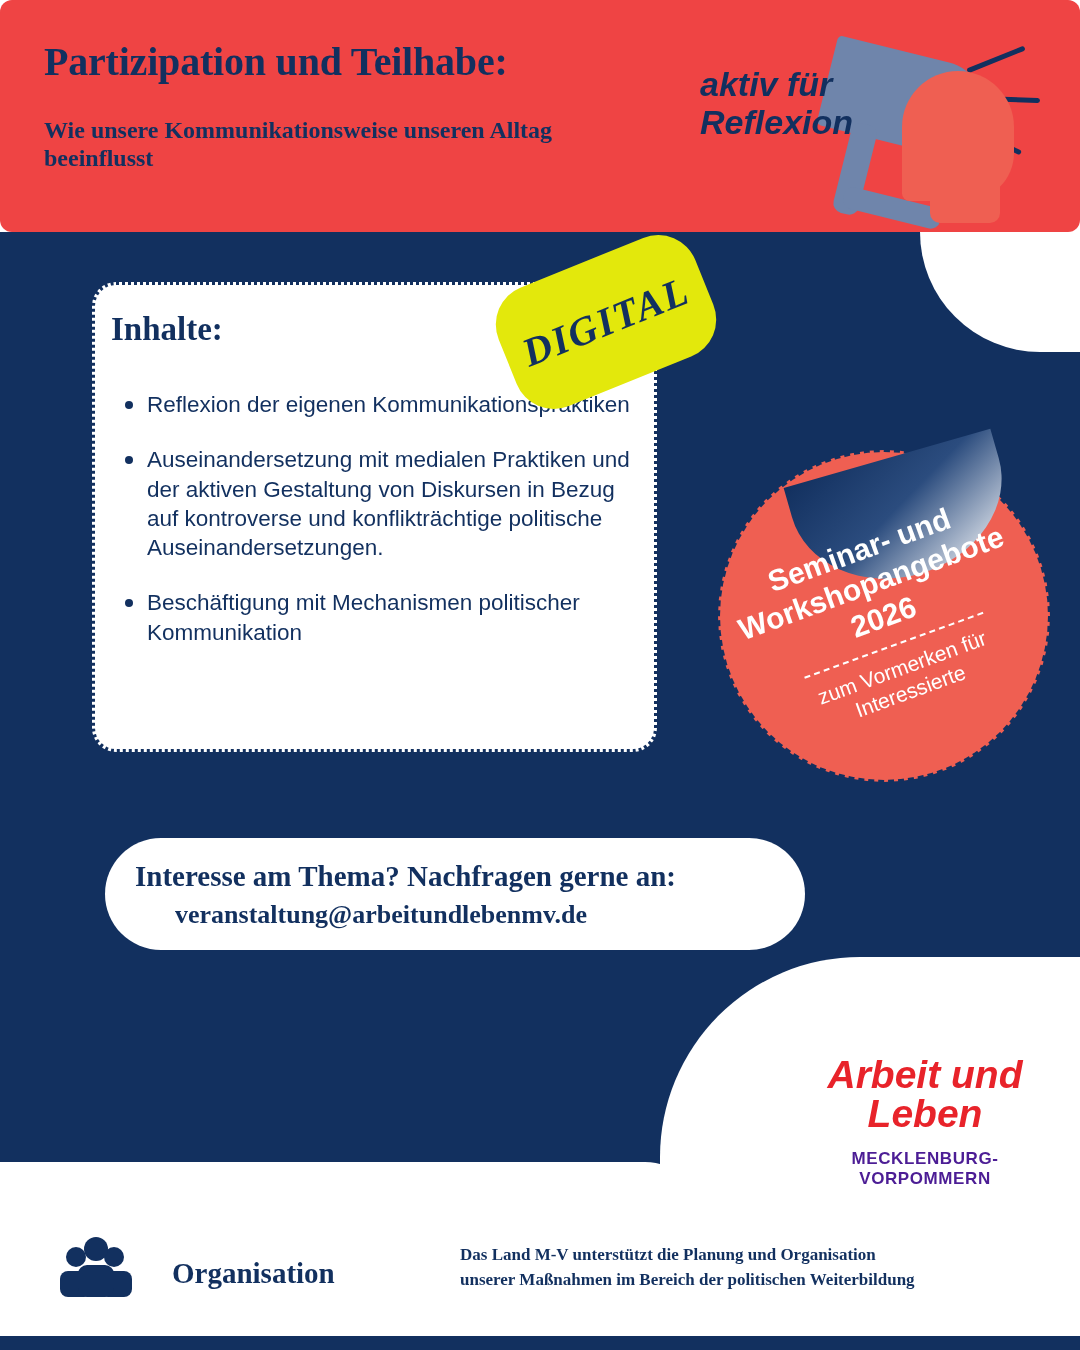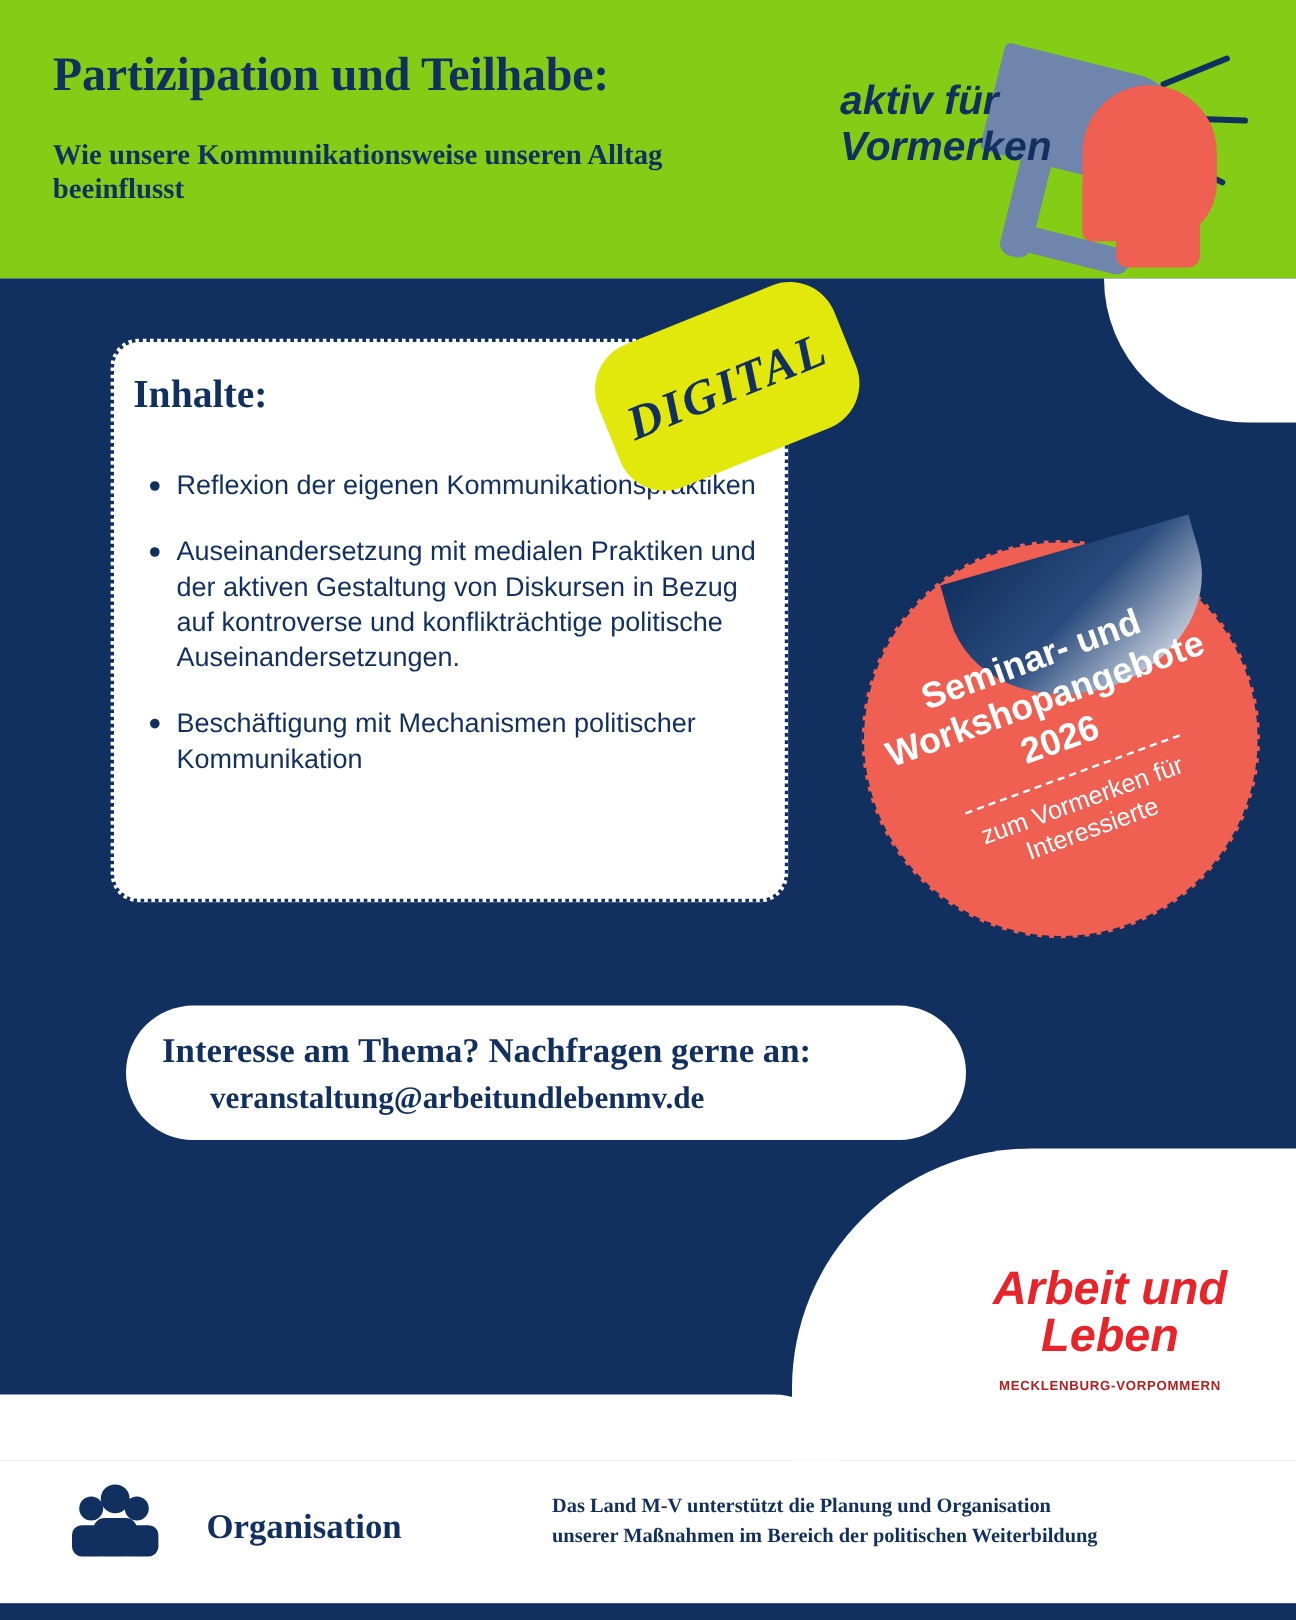--- a/index.html
+++ b/index.html
@@ -13,21 +13,22 @@
     position: relative;
     width: 1080px; height: 1350px;
     background: #ffffff;
     overflow: hidden;
   }
 
   
   .header {
     position: absolute; left: 0; top: 0;
     width: 1080px; height: 232px;
-    background: #84cc16;
+    background: #ef4444;
+    border-radius: 12px;
   }
   .title-main {
     position: absolute; left: 44px; top: 38px;
     font-family: "Liberation Serif", serif;
     font-weight: bold;
     font-size: 40px;
     letter-spacing: -0.2px;
     color: #12305f;
   }
   .title-sub {
@@ -276,23 +277,23 @@
     font-weight: bold;
     font-style: italic;
     font-size: 39px;
     color: #e8232a;
     line-height: 1.05;
   }
   .aul-sub {
     margin-top: 14px;
     font-family: "Liberation Sans", sans-serif;
     font-weight: bold;
-    font-size: 11px;
+    font-size: 17px;
     letter-spacing: 0.6px;
-    color: #b91c1c;
+    color: #4c1d95;
   }
 
   
   .footer {
     position: absolute; left: 0; top: 1217px;
     width: 1080px; height: 133px;
     background: #ffffff;
   }
   .footer-icon {
     position: absolute; left: 60px; top: 20px;
@@ -340,21 +341,21 @@
     <div class="afd-logo">
       <div class="ray ray1"></div>
       <div class="ray ray2"></div>
       <div class="ray ray3"></div>
       <div class="megaphone-body"></div>
       <div class="megaphone-handle"></div>
       <div class="megaphone-handle2"></div>
       <div class="head-shape"></div>
       <div class="head-neck"></div>
       <div class="afd-text">aktiv für
-Vormerken</div>
+Reflexion</div>
     </div>
   </div>
 
   <div class="blue-body">
     <div class="blue-notch-tr"></div>
     <div class="blue-notch-br"></div>
     <div class="blue-notch-bl"></div>
   </div>
 
   <div class="content-card">

